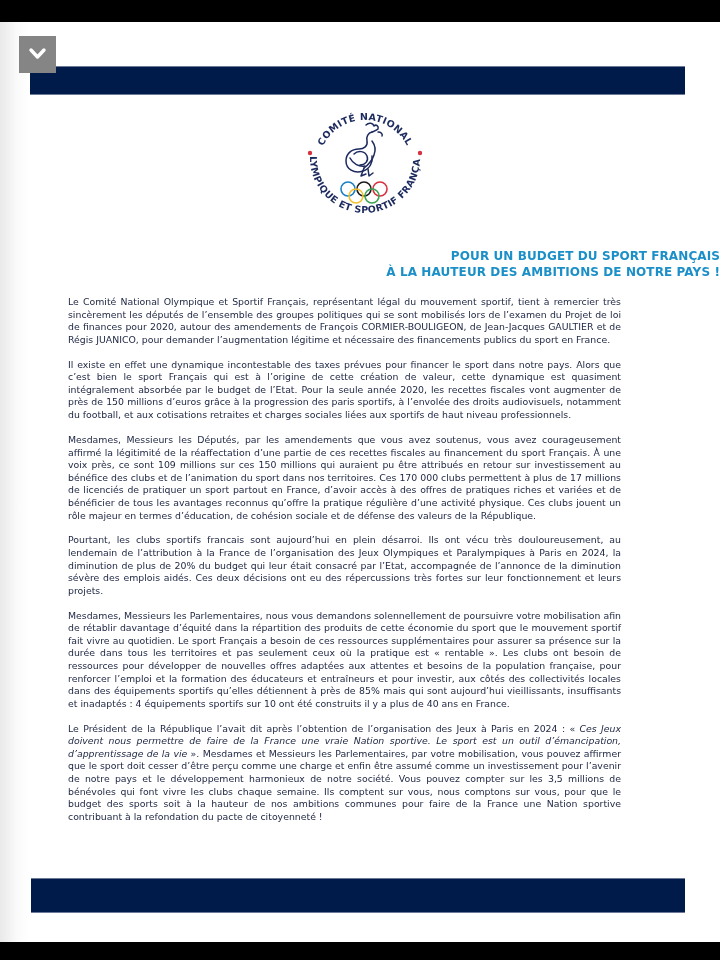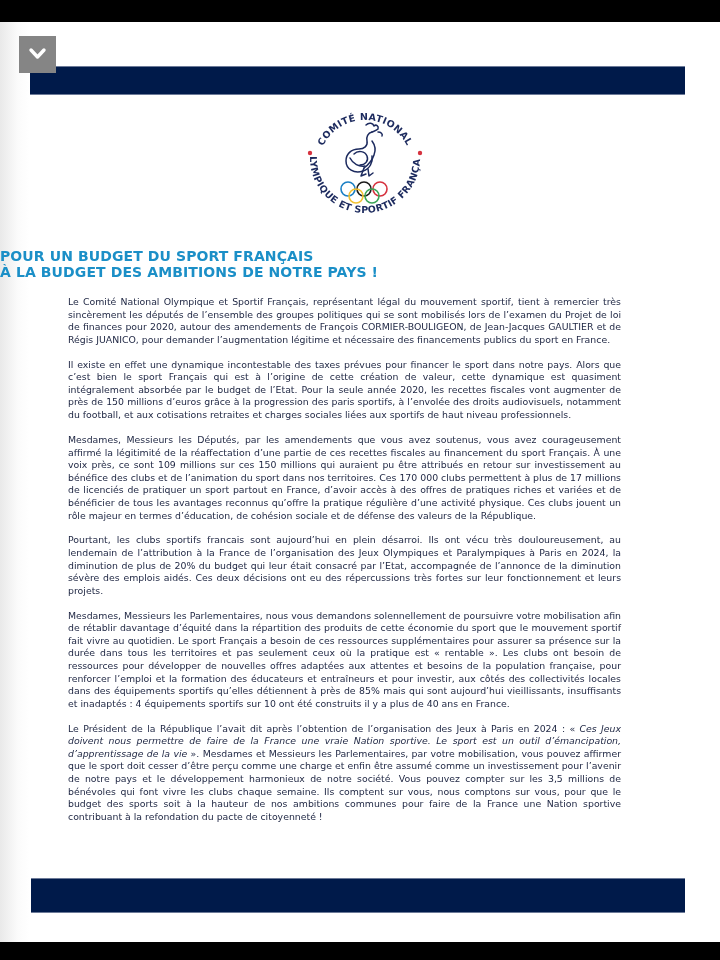--- a/index.html
+++ b/index.html
@@ -18,22 +18,22 @@
   }
   .collapse-btn {
     position:absolute; left:19px; top:36px; width:37px; height:37px;
     background:#858585; cursor:pointer;
   }
   .collapse-btn svg { position:absolute; left:9px; top:11px; }
   .logo {
     position:absolute; left:294px; top:96px; width:142px; height:142px;
   }
   .title {
-    position:absolute; left:0; top:248px; width:720px; text-align:left;
-    color:#1b8fc7; font-weight:bold; font-size:14px; line-height:16px;
+    position:absolute; left:0; top:248px; width:720px; text-align:right;
+    color:#1b8fc7; font-weight:bold; font-size:12px; line-height:16px;
     letter-spacing:0.1px;
   }
   .body-text {
     position:absolute; left:68px; top:296px; width:553px;
     color:#1c2441; font-size:9.35px; line-height:12.6px; text-align:justify;
   }
   .body-text p { margin:0 0 12.3px 0; }
   .body-text em { font-style:italic; }
   .footer-bar {
     position:absolute; left:31px; top:878px; width:654px; height:33px;
@@ -82,21 +82,21 @@
       <circle cx="70" cy="93" r="7" stroke="#1a1a1a"></circle>
       <circle cx="86" cy="93" r="7" stroke="#d6323f"></circle>
       <circle cx="62" cy="100" r="7" stroke="#f2c230"></circle>
       <circle cx="78" cy="100" r="7" stroke="#3aa356"></circle>
     </g>
   </svg>
 </div>
 
 <div class="title">
   <div>POUR UN BUDGET DU SPORT FRANÇAIS</div>
-  <div>À LA BUDGET DES AMBITIONS DE NOTRE PAYS !</div>
+  <div>À LA HAUTEUR DES AMBITIONS DE NOTRE PAYS !</div>
 </div>
 
 <div class="body-text">
   <p>Le Comité National Olympique et Sportif Français, représentant légal du mouvement sportif, tient à remercier très sincèrement les députés de l’ensemble des groupes politiques qui se sont mobilisés lors de l’examen du Projet de loi de finances pour 2020, autour des amendements de François CORMIER-BOULIGEON, de Jean-Jacques GAULTIER et de Régis JUANICO, pour demander l’augmentation légitime et nécessaire des financements publics du sport en France.</p>
   <p>Il existe en effet une dynamique incontestable des taxes prévues pour financer le sport dans notre pays. Alors que c’est bien le sport Français qui est à l’origine de cette création de valeur, cette dynamique est quasiment intégralement absorbée par le budget de l’Etat. Pour la seule année 2020, les recettes fiscales vont augmenter de près de 150 millions d’euros grâce à la progression des paris sportifs, à l’envolée des droits audiovisuels, notamment du football, et aux cotisations retraites et charges sociales liées aux sportifs de haut niveau professionnels.</p>
   <p>Mesdames, Messieurs les Députés, par les amendements que vous avez soutenus, vous avez courageusement affirmé la légitimité de la réaffectation d’une partie de ces recettes fiscales au financement du sport Français. À une voix près, ce sont 109 millions sur ces 150 millions qui auraient pu être attribués en retour sur investissement au bénéfice des clubs et de l’animation du sport dans nos territoires. Ces 170 000 clubs permettent à plus de 17 millions de licenciés de pratiquer un sport partout en France, d’avoir accès à des offres de pratiques riches et variées et de bénéficier de tous les avantages reconnus qu’offre la pratique régulière d’une activité physique. Ces clubs jouent un rôle majeur en termes d’éducation, de cohésion sociale et de défense des valeurs de la République.</p>
   <p>Pourtant, les clubs sportifs francais sont aujourd’hui en plein désarroi. Ils ont vécu très douloureusement, au lendemain de l’attribution à la France de l’organisation des Jeux Olympiques et Paralympiques à Paris en 2024, la diminution de plus de 20% du budget qui leur était consacré par l’Etat, accompagnée de l’annonce de la diminution sévère des emplois aidés. Ces deux décisions ont eu des répercussions très fortes sur leur fonctionnement et leurs projets.</p>
   <p>Mesdames, Messieurs les Parlementaires, nous vous demandons solennellement de poursuivre votre mobilisation afin de rétablir davantage d’équité dans la répartition des produits de cette économie du sport que le mouvement sportif fait vivre au quotidien. Le sport Français a besoin de ces ressources supplémentaires pour assurer sa présence sur la durée dans tous les territoires et pas seulement ceux où la pratique est « rentable ». Les clubs ont besoin de ressources pour développer de nouvelles offres adaptées aux attentes et besoins de la population française, pour renforcer l’emploi et la formation des éducateurs et entraîneurs et pour investir, aux côtés des collectivités locales dans des équipements sportifs qu’elles détiennent à près de 85% mais qui sont aujourd’hui vieillissants, insuffisants et inadaptés : 4 équipements sportifs sur 10 ont été construits il y a plus de 40 ans en France.</p>
   <p><span>Le Président de la République l’avait dit après l’obtention de l’organisation des Jeux à Paris en 2024 : « </span><em>Ces Jeux doivent nous permettre de faire de la France une vraie Nation sportive. Le sport est un outil d’émancipation, d’apprentissage de la vie</em><span> ». Mesdames et Messieurs les Parlementaires, par votre mobilisation, vous pouvez affirmer que le sport doit cesser d’être perçu comme une charge et enfin être assumé comme un investissement pour l’avenir de notre pays et le développement harmonieux de notre société. Vous pouvez compter sur les 3,5 millions de bénévoles qui font vivre les clubs chaque semaine. Ils comptent sur vous, nous comptons sur vous, pour que le budget des sports soit à la hauteur de nos ambitions communes pour faire de la France une Nation sportive contribuant à la refondation du pacte de citoyenneté !</span></p>
 </div>

